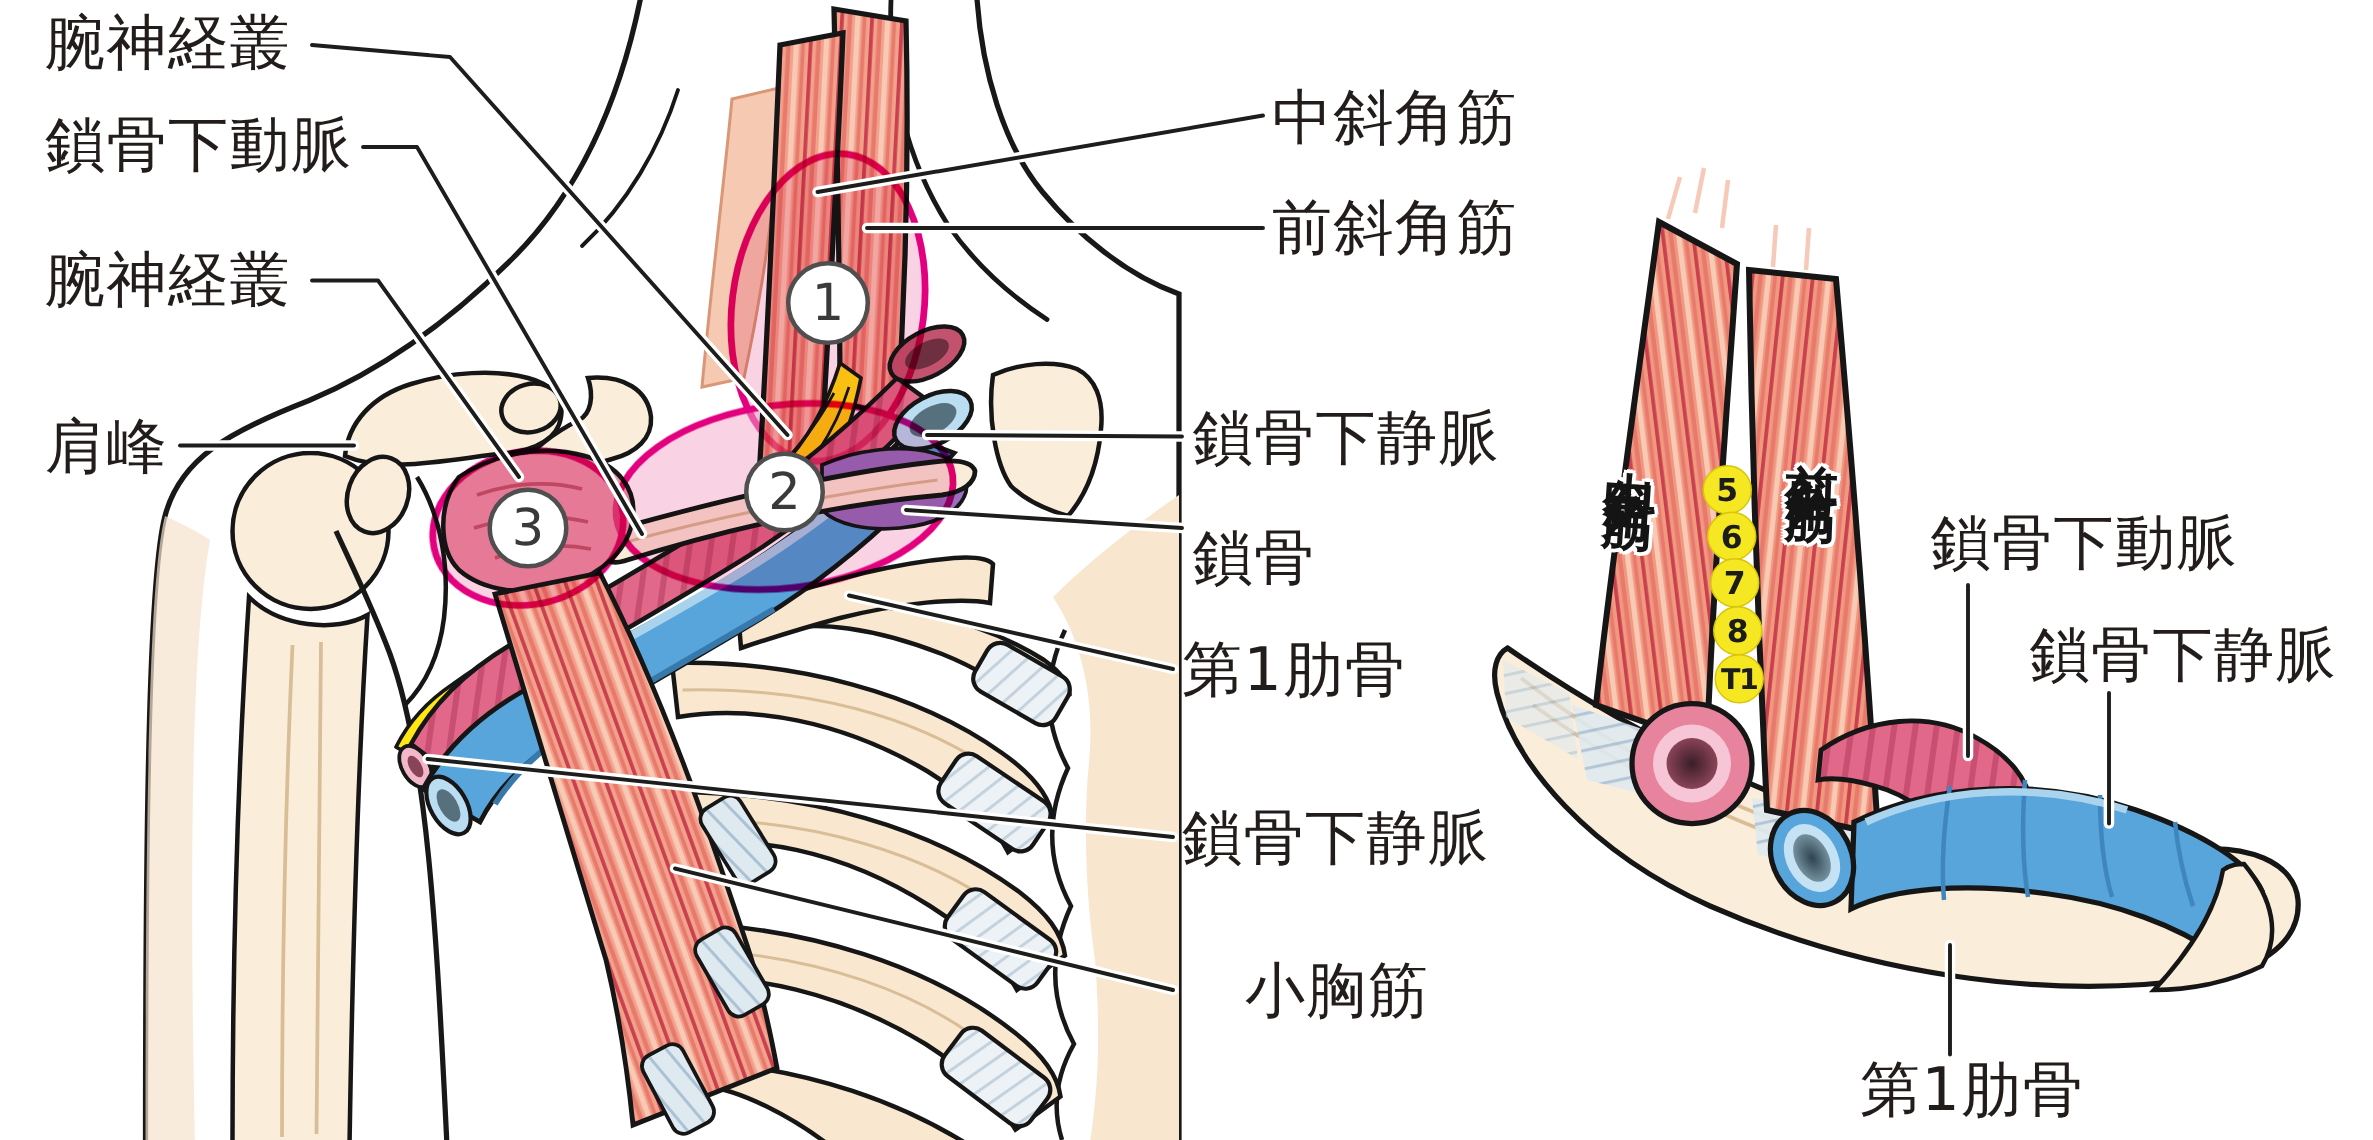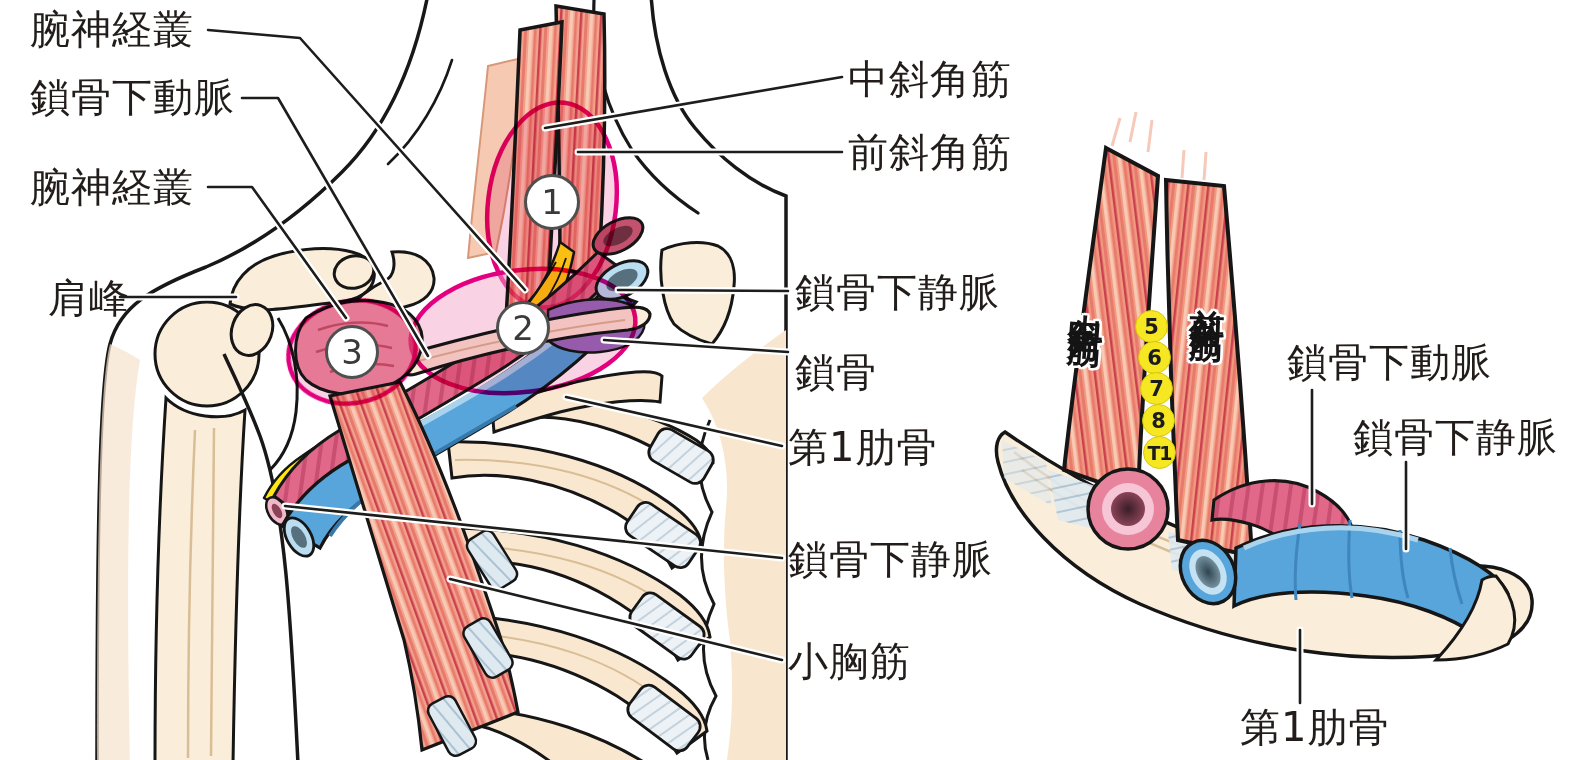--- a/index.html
+++ b/index.html
@@ -250,28 +250,28 @@
       <path d="M 1312,390 L 1312,504"></path>
       <path d="M 1406,462 L 1406,549"></path>
       <path d="M 1300,703 L 1300,630"></path>
     </g>
   </g>
 </svg>
 
 <div class="lbl" style="left:30px;top:8px">腕神経叢</div>
 <div class="lbl" style="left:30px;top:76px">鎖骨下動脈</div>
 <div class="lbl" style="left:30px;top:166px">腕神経叢</div>
-<div class="lbl" style="left:48px;top:277px">肩峰</div>
+<div class="lbl" style="left:30px;top:277px">肩峰</div>
 <div class="lbl" style="left:848px;top:58px">中斜角筋</div>
 <div class="lbl" style="left:848px;top:131px">前斜角筋</div>
 <div class="lbl" style="left:795px;top:271px">鎖骨下静脈</div>
 <div class="lbl" style="left:795px;top:351px">鎖骨</div>
 <div class="lbl" style="left:788px;top:426px">第1肋骨</div>
 <div class="lbl" style="left:788px;top:538px">鎖骨下静脈</div>
-<div class="lbl" style="left:788px;top:640px">小胸筋</div>
+<div class="lbl" style="left:830px;top:640px">小胸筋</div>
 
 <div class="site" style="left:524px;top:174px;width:56px;height:56px">1</div>
 <div class="site" style="left:496px;top:301px;width:54px;height:54px">2</div>
 <div class="site" style="left:325px;top:325px;width:54px;height:54px">3</div>
 
 <div class="vlbl" style="left:1070px;top:286px;transform:rotate(4deg)">中斜角筋</div>
 <div class="vlbl" style="left:1190px;top:281px;transform:rotate(2deg)">前斜角筋</div>
 <div class="lbl" style="left:1287px;top:341px">鎖骨下動脈</div>
 <div class="lbl" style="left:1353px;top:416px">鎖骨下静脈</div>
 <div class="lbl" style="left:1240px;top:706px">第1肋骨</div>

